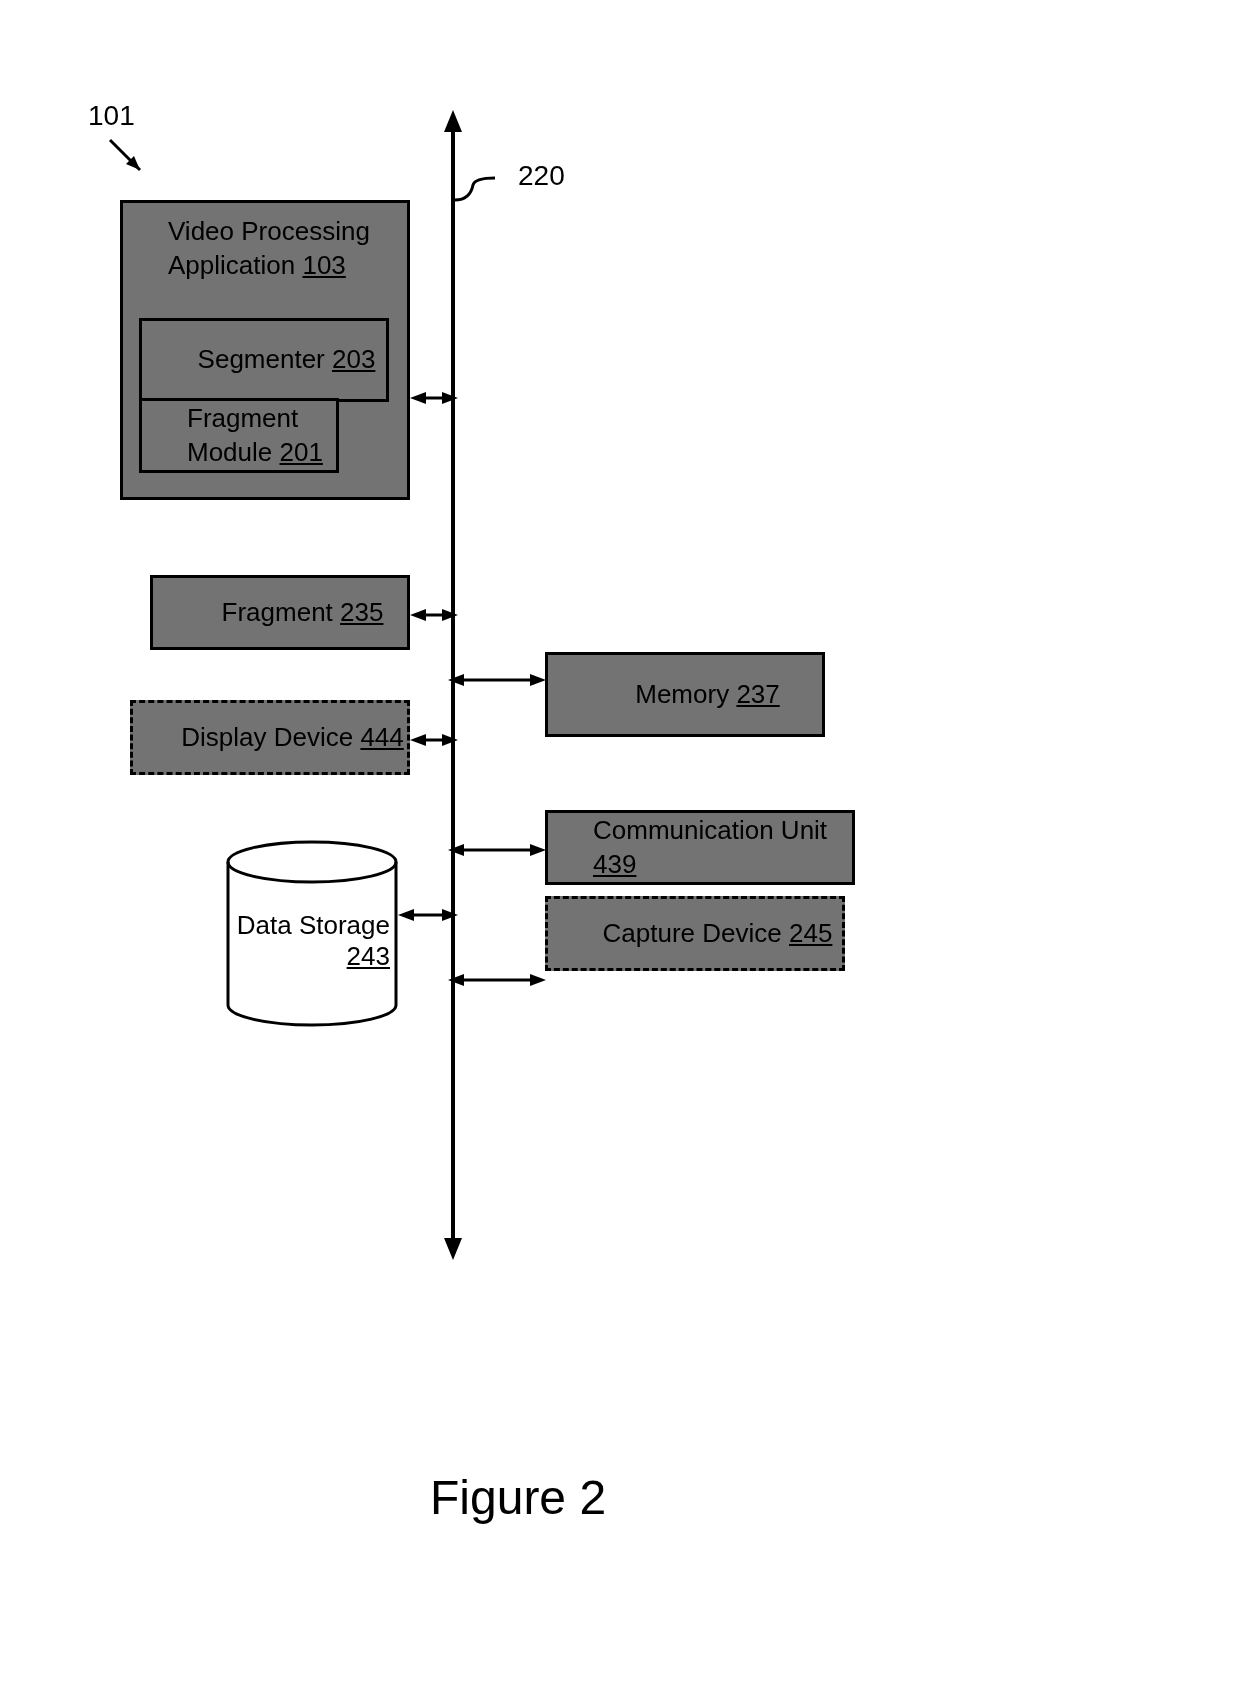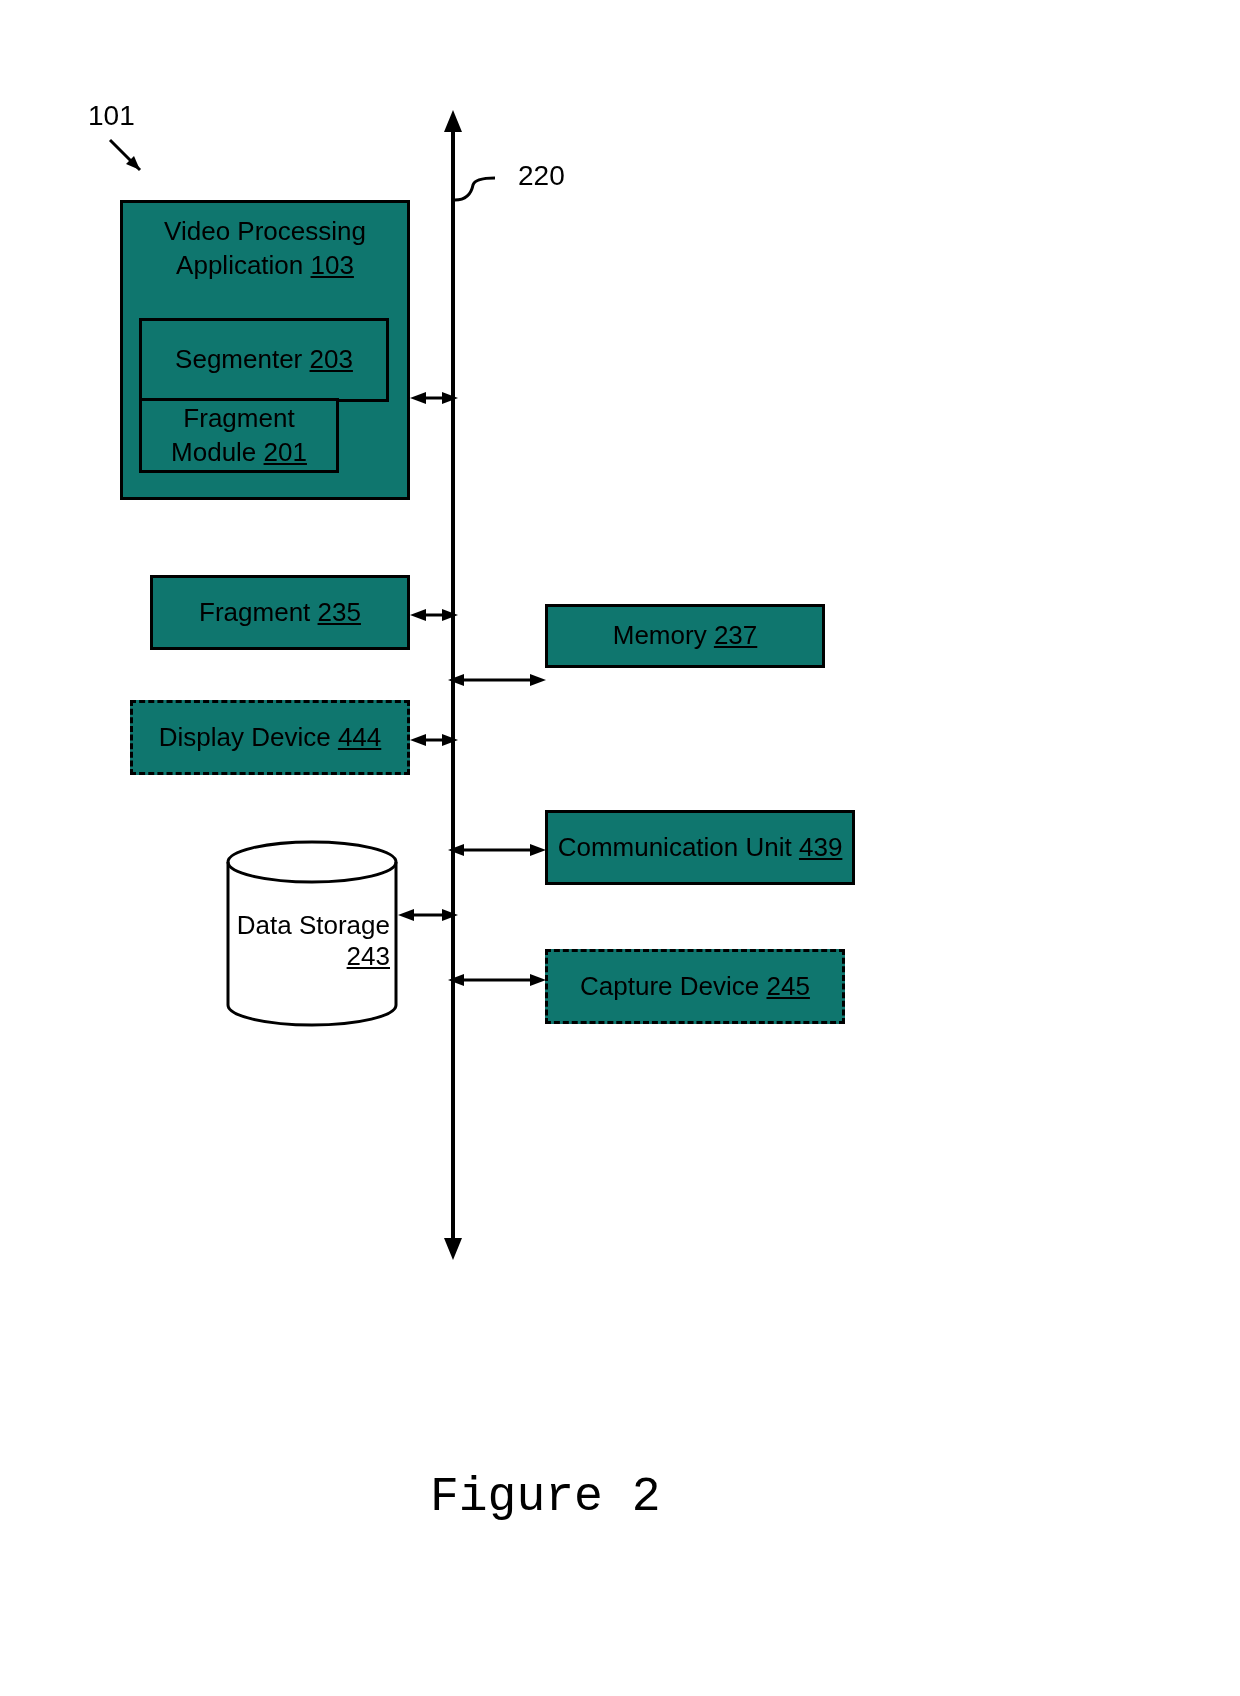--- a/index.html
+++ b/index.html
@@ -21,37 +21,38 @@
       width: 1240px;
       height: 1696px;
     }
     .ref-num {
       position: absolute;
       font-size: 28px;
     }
     .box {
       position: absolute;
       border: 3px solid black;
-      text-align: center;
-      background: #0f766e;
+      text-align: left;
+      background: #737373;
+      padding-left: 45px;
     }
     .box-dashed {
       border-style: dashed;
     }
     .box-label {
       font-size: 26px;
       line-height: 1.3;
     }
     .ref-underline {
       text-decoration: underline;
     }
     .figure-title {
       position: absolute;
       font-size: 48px;
-      font-family: Liberation Mono, monospace;
+      font-family: Liberation Sans, sans-serif;
     }
   </style>
 </head>
 <body>
 
 <div class="diagram">
 
   <div class="ref-num" style="top: 100px; left: 88px;">
     <span>101</span>
   </div>
@@ -105,21 +106,21 @@
       <span>Fragment</span>
       <span> </span><span class="ref-underline">235</span>
     </div>
   </div>
   <svg style="position:absolute; top:605px; left:410px;" width="50" height="20">
     <line x1="12" y1="10" x2="36" y2="10" stroke="black" stroke-width="3"></line>
     <polygon points="0,10 16,4 16,16" fill="black"></polygon>
     <polygon points="48,10 32,4 32,16" fill="black"></polygon>
   </svg>
 
-  <div class="box" style="top: 604px; left: 545px; width: 280px; height: 64px; display:flex; align-items:center; justify-content:center;">
+  <div class="box" style="top: 652px; left: 545px; width: 280px; height: 85px; display:flex; align-items:center; justify-content:center;">
     <div class="box-label">
       <span>Memory</span>
       <span> </span><span class="ref-underline">237</span>
     </div>
   </div>
   <svg style="position:absolute; top:670px; left:448px;" width="100" height="20">
     <line x1="12" y1="10" x2="86" y2="10" stroke="black" stroke-width="3"></line>
     <polygon points="0,10 16,4 16,16" fill="black"></polygon>
     <polygon points="98,10 82,4 82,16" fill="black"></polygon>
   </svg>
@@ -157,21 +158,21 @@
   <div style="position:absolute; top:910px; left:235px; width:155px; text-align:right; font-size:26px;">
     <span>Data Storage</span><br>
     <span class="ref-underline">243</span>
   </div>
   <svg style="position:absolute; top:905px; left:398px;" width="62" height="20">
     <line x1="12" y1="10" x2="48" y2="10" stroke="black" stroke-width="3"></line>
     <polygon points="0,10 16,4 16,16" fill="black"></polygon>
     <polygon points="60,10 44,4 44,16" fill="black"></polygon>
   </svg>
 
-  <div class="box box-dashed" style="top: 949px; left: 545px; width: 300px; height: 75px; display:flex; align-items:center; justify-content:center;">
+  <div class="box box-dashed" style="top: 896px; left: 545px; width: 300px; height: 75px; display:flex; align-items:center; justify-content:center;">
     <div class="box-label">
       <span>Capture Device</span>
       <span> </span><span class="ref-underline">245</span>
     </div>
   </div>
   <svg style="position:absolute; top:970px; left:448px;" width="100" height="20">
     <line x1="12" y1="10" x2="86" y2="10" stroke="black" stroke-width="3"></line>
     <polygon points="0,10 16,4 16,16" fill="black"></polygon>
     <polygon points="98,10 82,4 82,16" fill="black"></polygon>
   </svg>

